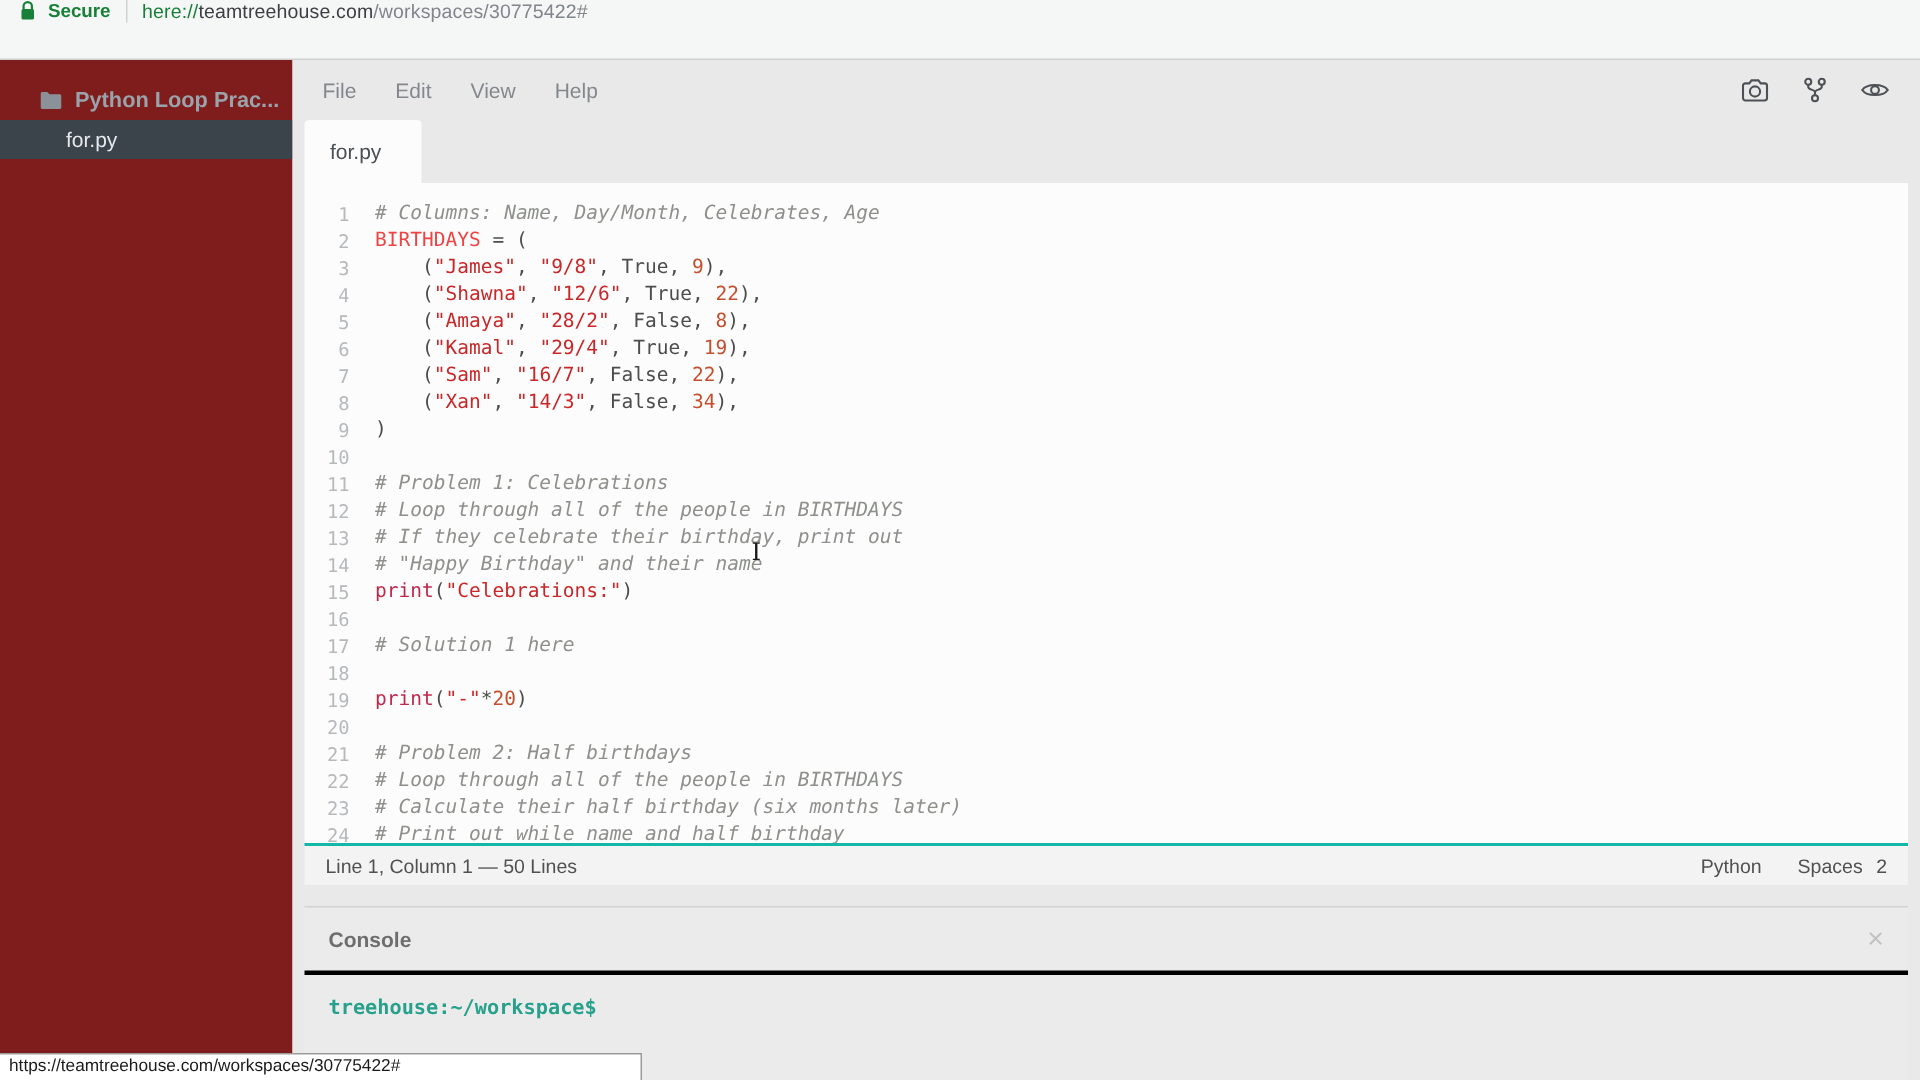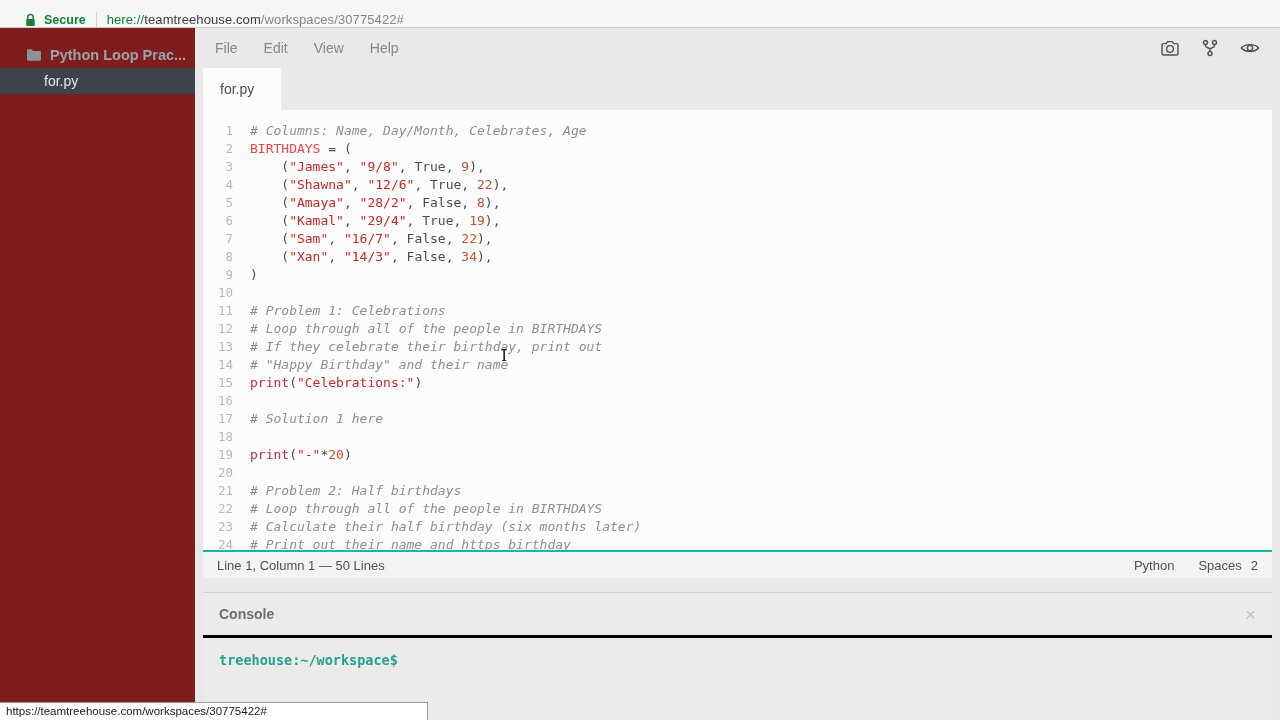--- a/index.html
+++ b/index.html
@@ -1,21 +1,21 @@
 <!DOCTYPE html>
 <html><head>
 <meta charset="utf-8">
 <style>
   * { box-sizing: border-box; }
   body { margin: 0; font-family: "Liberation Sans", sans-serif; background:#d8d8d8; }
   .page { position: relative; width: 1280px; height: 720px; background:#e9e9e9; overflow: hidden; }
 
   
-  .browser-bar { height: 28px; background:#f5f6f6; border-bottom:1px solid #cfcfcf;
-    display:flex; align-items:flex-end; padding:0 24px; gap:7px; }
+  .browser-bar { height: 40px; background:#f5f6f6; border-bottom:1px solid #cfcfcf;
+    display:flex; align-items:flex-start; padding:0 12px; gap:7px; }
   .secure-label { color:#188038; font-weight:600; font-size:12.5px; }
   .addr-divider { width:1px; height:15px; background:#d2d2d2; margin:0 3px; }
   .url { font-size:13px; letter-spacing:.1px; }
   .url-scheme { color:#188038; }
   .url-domain { color:#3c4043; }
   .url-path { color:#80868b; }
 
   
   .workspace { display:flex; height:692px; }
 
@@ -234,21 +234,21 @@
               <div class="code-line">
                 <span class="line-num">22</span>
                 <span class="line-code"><span class="tok-c"># Loop through all of the people in BIRTHDAYS</span></span>
               </div>
               <div class="code-line">
                 <span class="line-num">23</span>
                 <span class="line-code"><span class="tok-c"># Calculate their half birthday (six months later)</span></span>
               </div>
               <div class="code-line">
                 <span class="line-num">24</span>
-                <span class="line-code"><span class="tok-c"># Print out their name and https birthday</span></span>
+                <span class="line-code"><span class="tok-c"># Print out while name and half birthday</span></span>
               </div>
             </div>
           <span class="ibeam">I</span>
         </div>
         <div class="statusbar">
           <span>Line 1, Column 1 — 50 Lines</span>
           <span class="status-right">
             <span class="status-lang">Python</span>
             <span class="status-indent">Spaces</span>
             <span class="status-indent-val">2</span>

